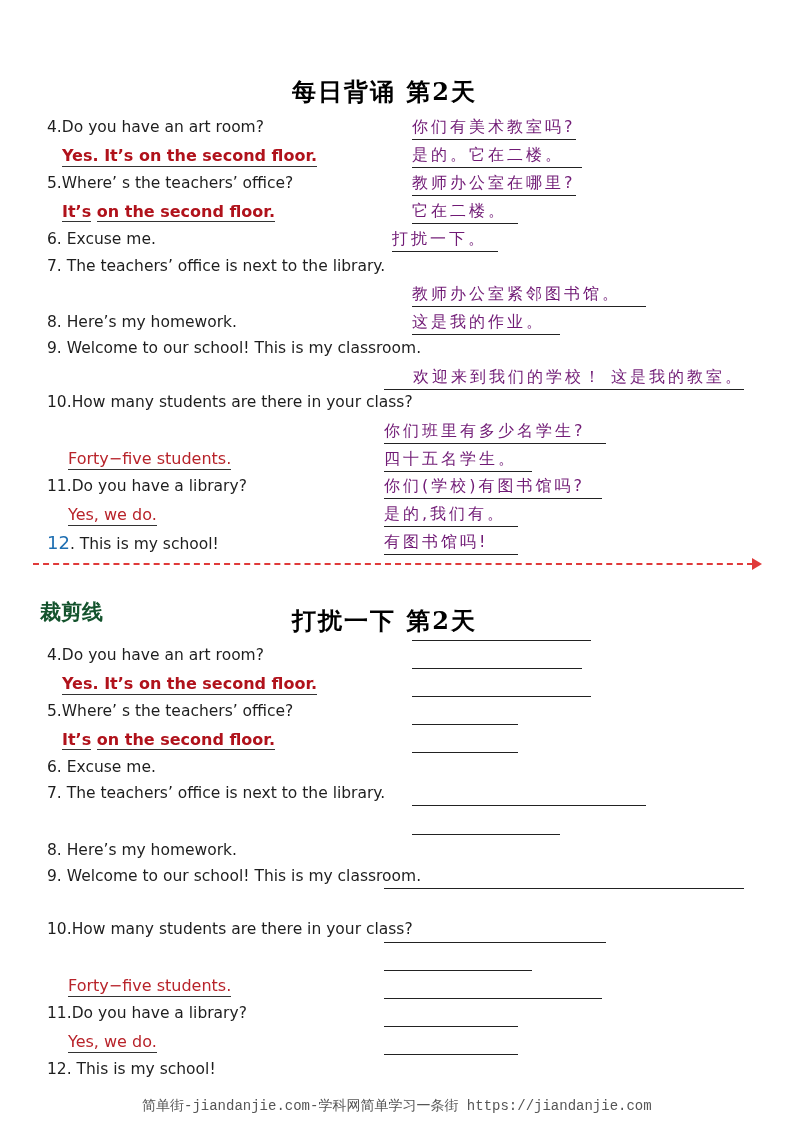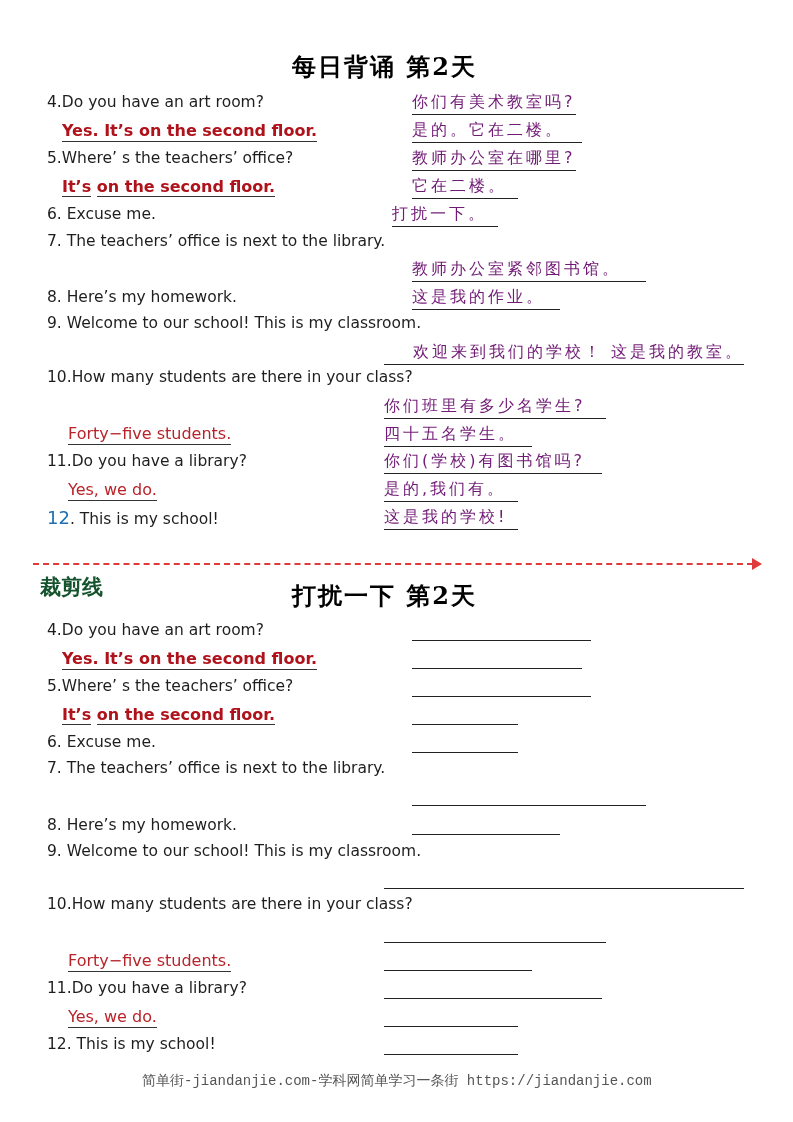--- a/index.html
+++ b/index.html
@@ -1,18 +1,18 @@
 <!DOCTYPE html>
 <html><head>
 <meta charset="utf-8">
 <style>
   html, body { margin: 0; padding: 0; background: #ffffff; }
   body { width: 793px; height: 1122px; position: relative; overflow: hidden;
          font-family: "DejaVu Sans", sans-serif; color: #1a1a1a; }
-  .abs { position: absolute; white-space: nowrap; }
+  .abs { position: absolute; white-space: nowrap; margin-top: 25px; }
   .title { font-family: "DejaVu Serif", serif; font-weight: bold; font-size: 24px; color: #000; letter-spacing: 2px; }
   .en { font-size: 15.5px; color: #1e1e1e; }
   .ans { font-size: 16px; color: #b0121b; }
   .ans.bold { font-weight: bold; }
   .ans.ul { border-bottom: 1.5px solid #333; padding-bottom: 1px; }
   .ans.light { font-weight: normal; color: #b8232a; }
   .zh { font-size: 16px; color: #701a75; letter-spacing: 3px; border-bottom: 1.5px solid #222; padding-bottom: 1px; }
   .num-blue { color: #1f6fb2; font-size: 18px; }
   .blank { position: absolute; height: 0; border-top: 1.6px solid #222; }
   .cutline { position: absolute; left: 33px; top: 563px; width: 720px; height: 0; border-top: 2px dashed #e03a3a; }
@@ -61,21 +61,21 @@
 
 <div class="abs en" style="left:47px; top:452px;">11.Do you have a library?</div>
 <div class="abs zh" style="left:384px; top:451px; width:218px;">你们(学校)有图书馆吗?</div>
 
 <div class="abs ans light ul" style="left:68px; top:480px;">Yes, we do.</div>
 <div class="abs zh" style="left:384px; top:479px; width:134px;">是的,我们有。</div>
 
 <div class="abs en" style="left:47px; top:507px;">
   <span class="num-blue">12</span><span>. This is my school!</span>
 </div>
-<div class="abs zh" style="left:384px; top:507px; width:134px;">这是我的学校!</div>
+<div class="abs zh" style="left:384px; top:507px; width:134px;">有图书馆吗!</div>
 
 <div class="cutline"></div>
 <div class="arrow"></div>
 <div class="abs cutlabel" style="left:40px; top:573px;">裁剪线</div>
 
 <div class="abs title" style="left:292px; top:580px;">打扰一下  第2天</div>
 
 <div class="abs en" style="left:47px; top:621px;">4.Do you have an art room?</div>
 <div class="blank" style="left:412px; top:640px; width:179px;"></div>
 

